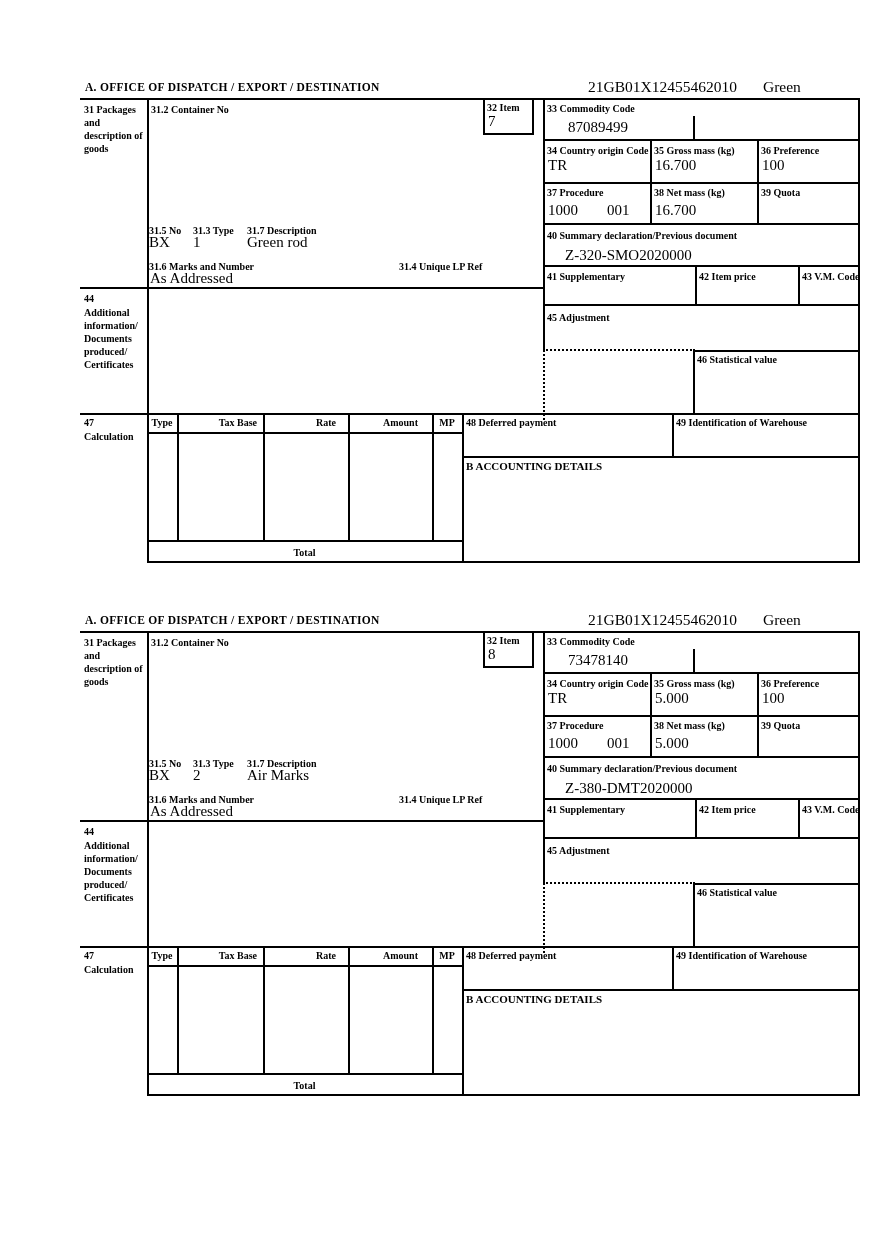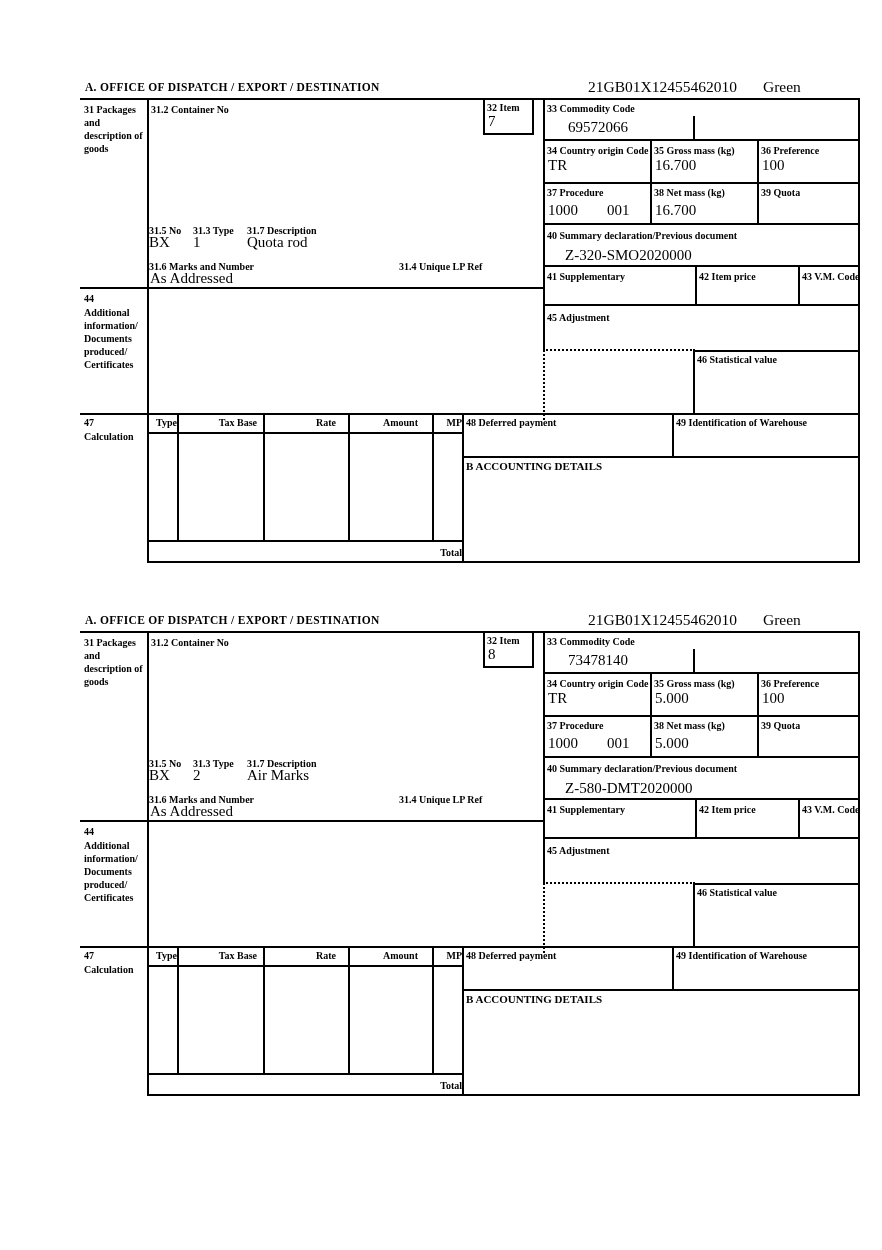--- a/index.html
+++ b/index.html
@@ -11,21 +11,21 @@
   .lnd-h{position:absolute;height:0;border-top:2px dotted #000;}
   .lnd-v{position:absolute;width:0;border-left:2px dotted #000;}
   .lb{position:absolute;font-weight:bold;font-size:10px;line-height:13px;white-space:nowrap;}
   .lb.wrap{white-space:normal;}
   .val{position:absolute;font-size:15px;line-height:18px;white-space:nowrap;}
   .hdrA{position:absolute;left:85px;top:1px;font-weight:bold;font-size:11.5px;letter-spacing:0.3px;white-space:nowrap;}
   .mrn{position:absolute;top:-2px;font-size:15.5px;white-space:nowrap;}
   .acct{position:absolute;font-weight:bold;font-size:11px;white-space:nowrap;}
   .chead{position:absolute;top:336px;font-weight:bold;font-size:10px;line-height:13px;}
   .tr{text-align:right;}
-  .tc{text-align:right;}
+  .tc{text-align:center;}
 </style>
 </head>
 <body>
 
   <div class="form form-0">
 
     <div class="hdrA">A.  OFFICE OF DISPATCH / EXPORT / DESTINATION</div>
     <div class="mrn" style="left:588px;">21GB01X12455462010</div>
     <div class="mrn" style="left:763px;">Green</div>
 
@@ -68,27 +68,27 @@
     <div class="lb wrap" style="left:84px;top:23px;width:62px">31 Packages and description of goods</div>
     <div class="lb" style="left:151px;top:23px">31.2 Container No</div>
     <div class="lb" style="left:487px;top:21px">32 Item</div>
     <div class="val" style="left:488px;top:32px">7</div>
 
     <div class="lb" style="left:149px;top:144px">31.5 No</div>
     <div class="lb" style="left:193px;top:144px">31.3 Type</div>
     <div class="lb" style="left:247px;top:144px">31.7 Description</div>
     <div class="val" style="left:149px;top:153px">BX</div>
     <div class="val" style="left:193px;top:153px">1</div>
-    <div class="val" style="left:247px;top:153px">Quota rod</div>
+    <div class="val" style="left:247px;top:153px">Green rod</div>
     <div class="lb" style="left:149px;top:180px">31.6 Marks and Number</div>
     <div class="lb" style="left:399px;top:180px">31.4 Unique LP Ref</div>
     <div class="val" style="left:150px;top:189px">As Addressed</div>
 
     <div class="lb" style="left:547px;top:22px">33 Commodity Code</div>
-    <div class="val" style="left:568px;top:38px">69572066</div>
+    <div class="val" style="left:568px;top:38px">87089499</div>
 
     <div class="lb" style="left:547px;top:64px">34 Country origin Code</div>
     <div class="val" style="left:548px;top:76px">TR</div>
     <div class="lb" style="left:654px;top:64px">35 Gross mass (kg)</div>
     <div class="val" style="left:655px;top:76px">16.700</div>
     <div class="lb" style="left:761px;top:64px">36 Preference</div>
     <div class="val" style="left:762px;top:76px">100</div>
 
     <div class="lb" style="left:547px;top:106px">37 Procedure</div>
     <div class="val" style="left:548px;top:121px">1000</div>
@@ -192,21 +192,21 @@
     <div class="val" style="left:762px;top:76px">100</div>
 
     <div class="lb" style="left:547px;top:106px">37 Procedure</div>
     <div class="val" style="left:548px;top:121px">1000</div>
     <div class="val" style="left:607px;top:121px">001</div>
     <div class="lb" style="left:654px;top:106px">38 Net mass (kg)</div>
     <div class="val" style="left:655px;top:121px">5.000</div>
     <div class="lb" style="left:761px;top:106px">39 Quota</div>
 
     <div class="lb" style="left:547px;top:149px">40 Summary declaration/Previous document</div>
-    <div class="val" style="left:565px;top:166px">Z-580-DMT2020000</div>
+    <div class="val" style="left:565px;top:166px">Z-380-DMT2020000</div>
 
     <div class="lb" style="left:547px;top:190px">41 Supplementary</div>
     <div class="lb" style="left:699px;top:190px">42 Item price</div>
     <div class="lb" style="left:802px;top:190px">43 V.M. Code</div>
 
     <div class="lb" style="left:547px;top:231px">45 Adjustment</div>
     <div class="lb" style="left:697px;top:273px">46 Statistical value</div>
 
     <div class="lb" style="left:84px;top:212px">44</div>
     <div class="lb wrap" style="left:84px;top:226px;width:70px">Additional information/ Documents produced/ Certificates</div>

